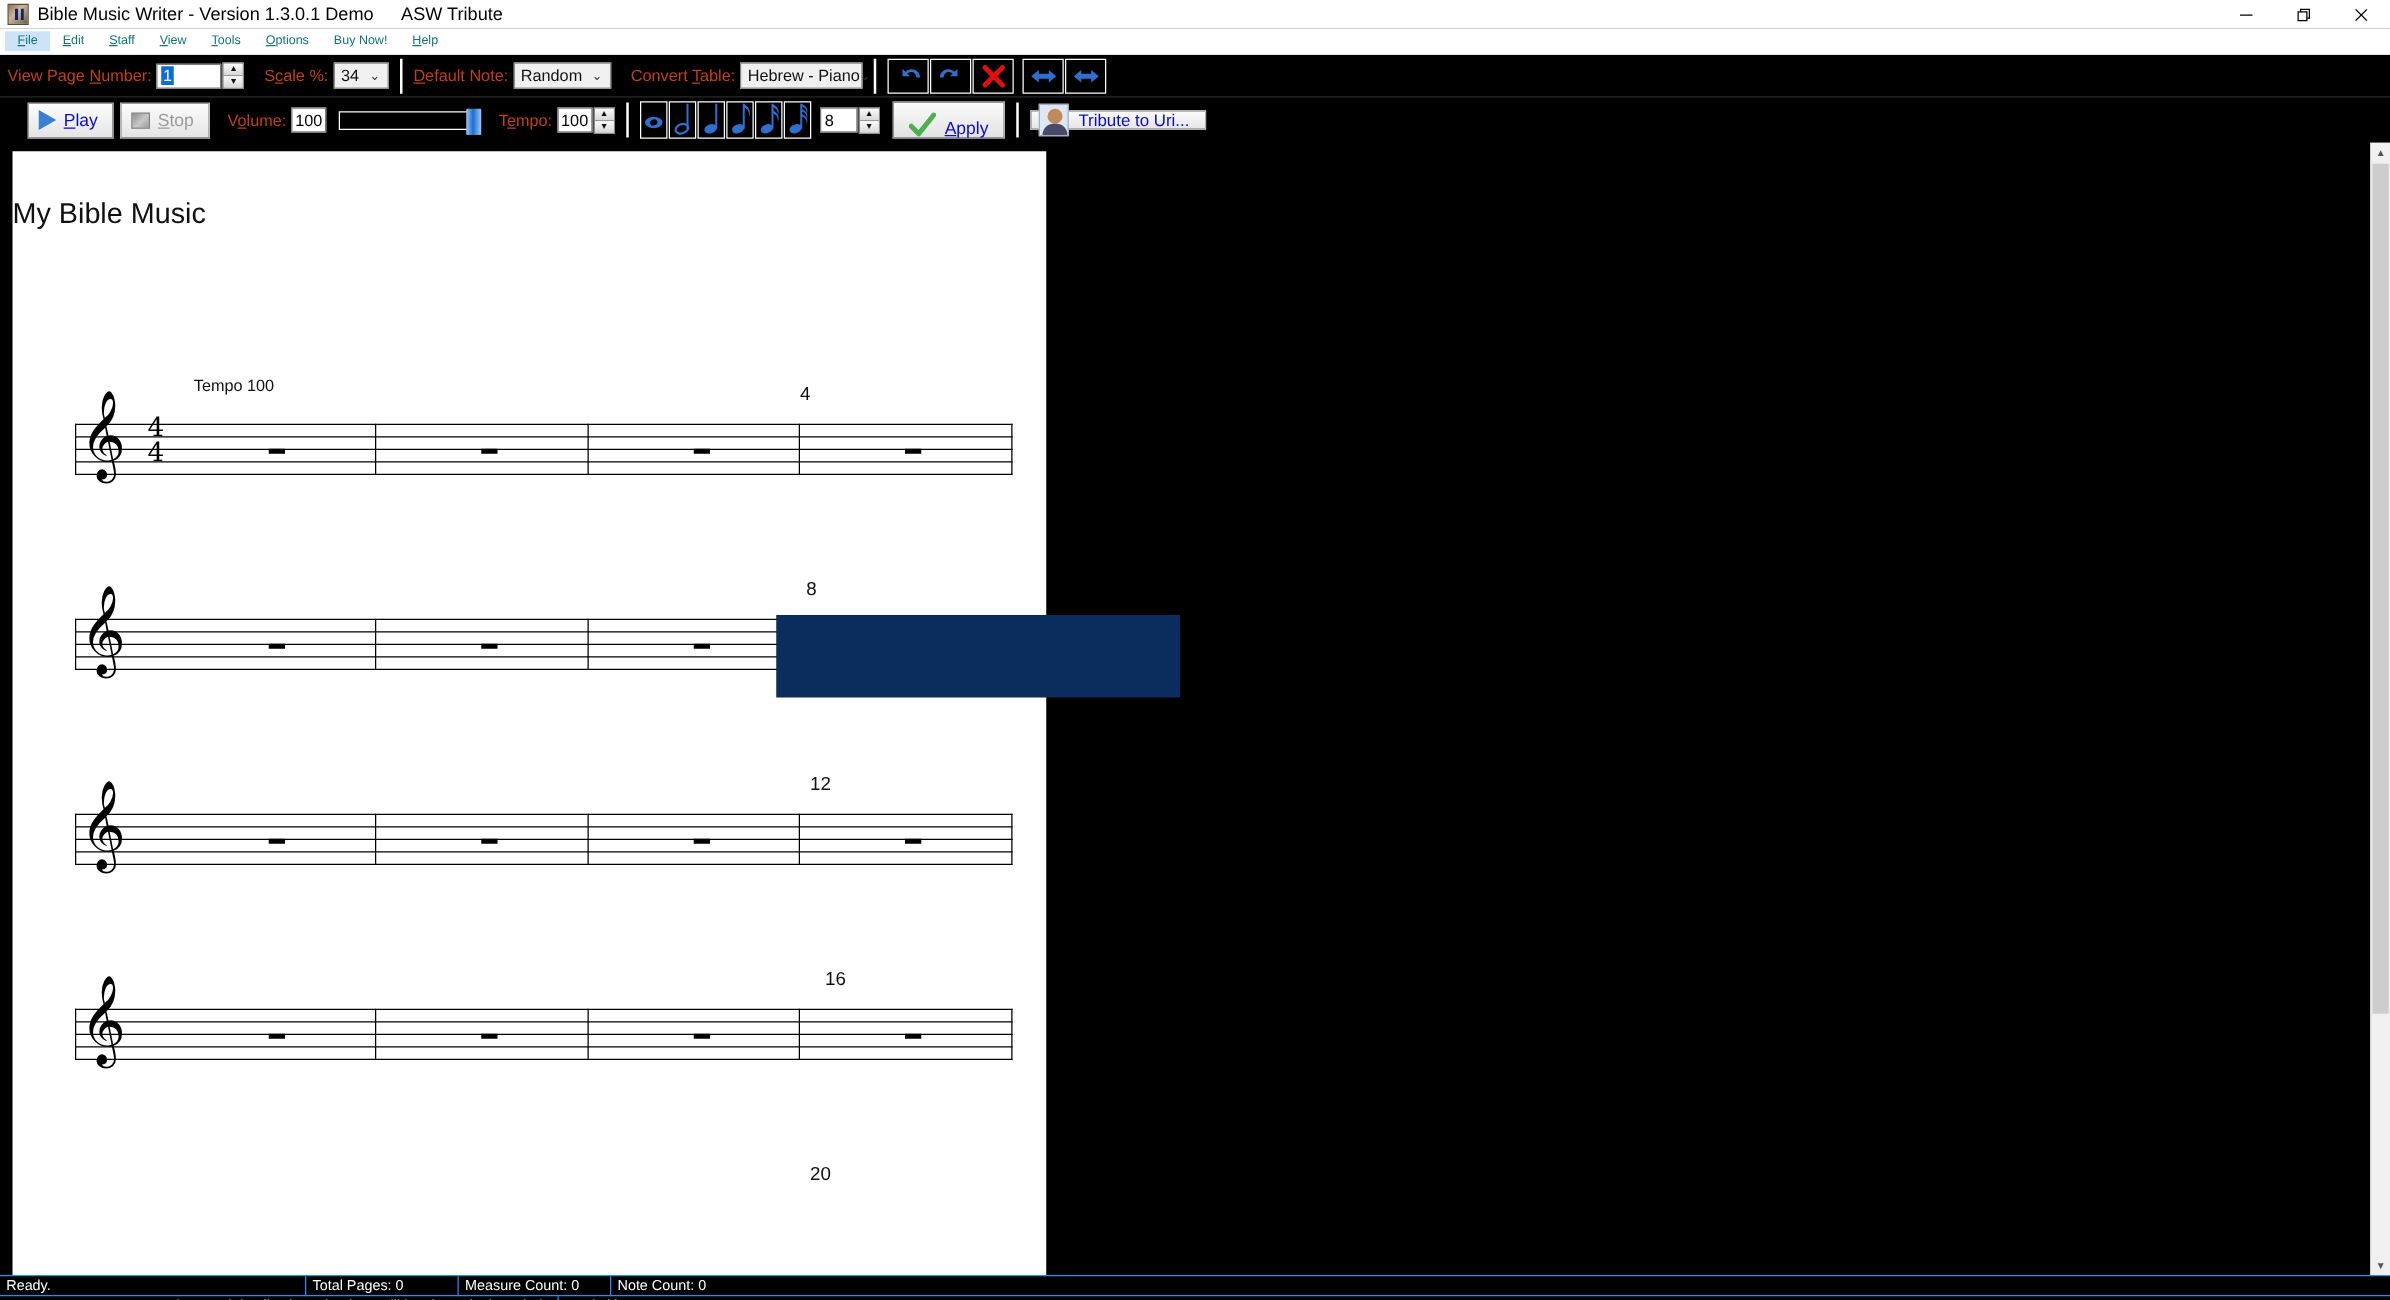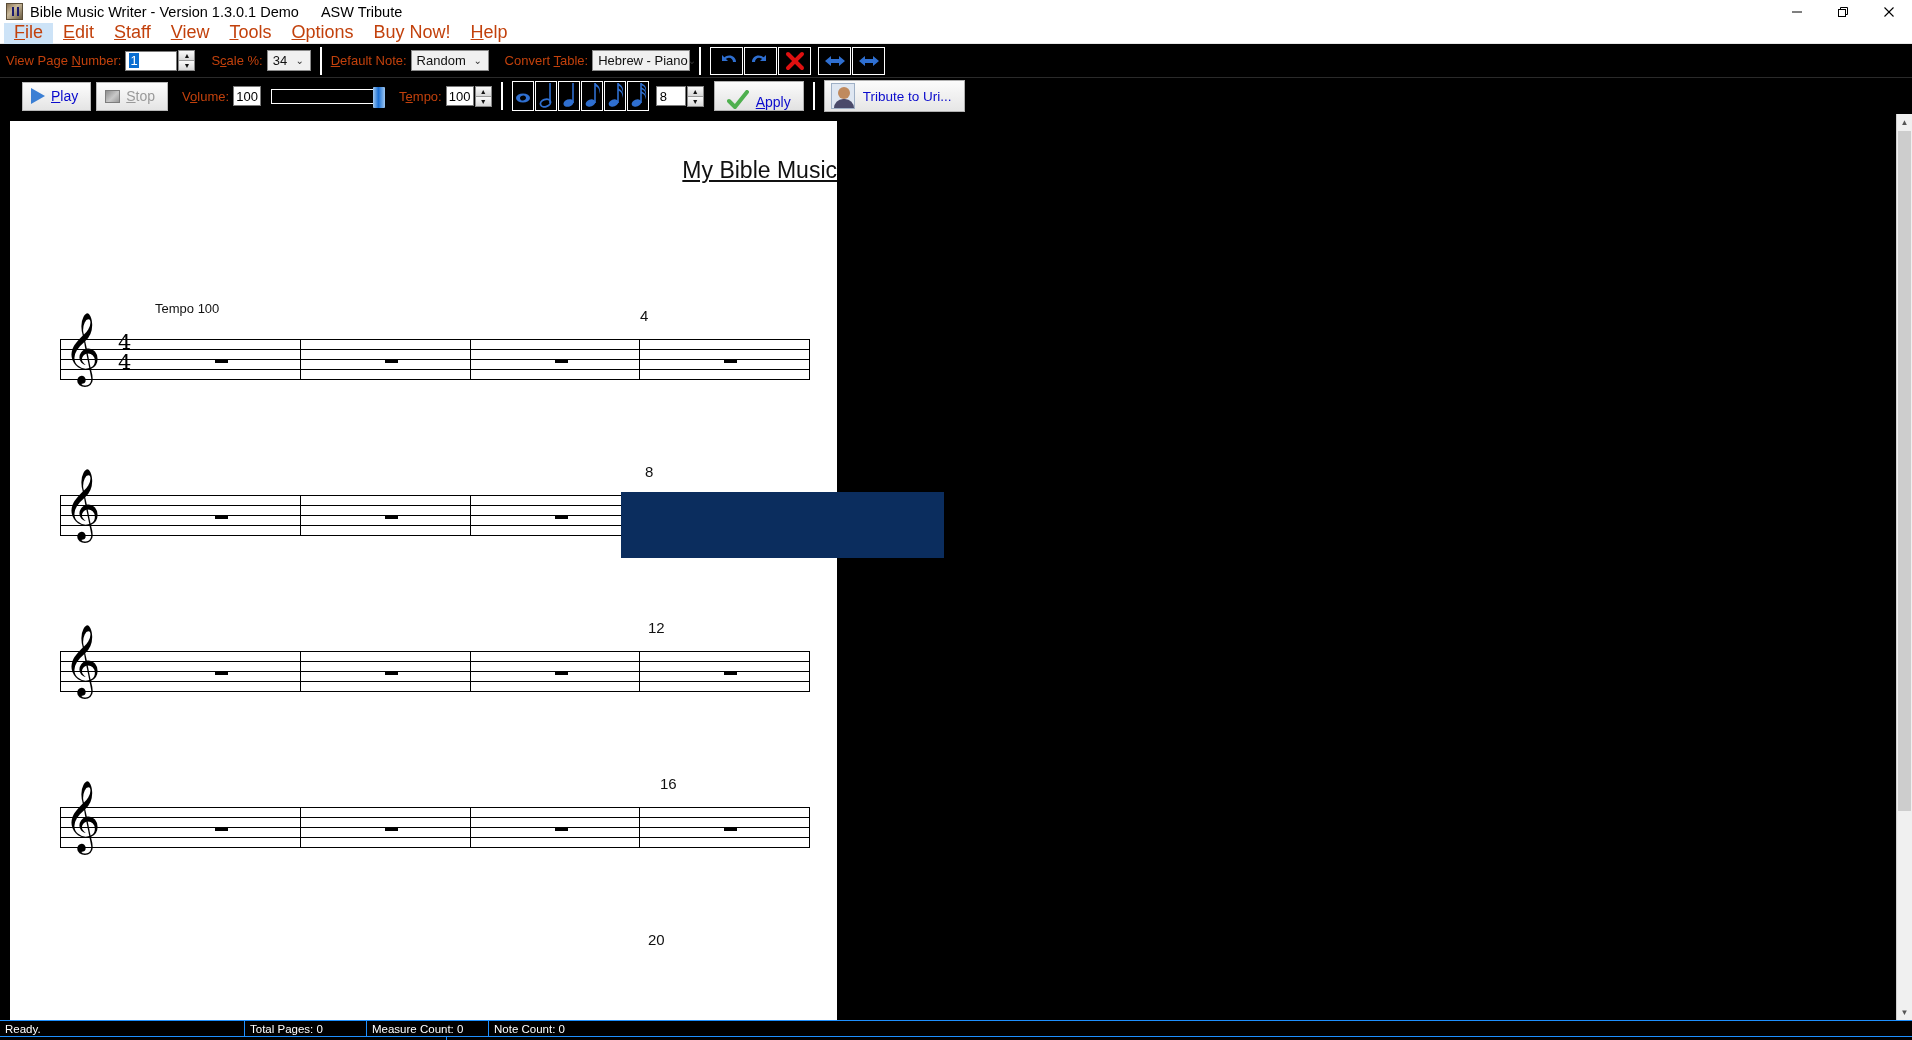--- a/index.html
+++ b/index.html
@@ -47,21 +47,21 @@
   #wincontrols .wc svg { display:block; }
 
   
   #menubar {
     height: 21px; background: #ffffff;
     display: flex; align-items: center;
     padding-left: 4px;
     border-bottom: 1px solid #e8e8e8;
   }
   #menubar .mi {
-    font-size: 18px; color: #c2410c;
+    font-size: 10px; color: #0f766e;
     padding: 2px 10px 3px 10px;
     cursor: default; white-space: nowrap;
   }
   #menubar .mi.selected { background: #cde3f7; }
   #menubar .mi u { text-decoration: underline; }
 
   
   .toolbar {
     background: #000000;
     display: flex; align-items: center;
@@ -164,21 +164,21 @@
   .apply-btn {
     height: 30px; border: 1px solid #b0b0b0;
     background: linear-gradient(#fbfbfb,#e2e2e2);
     display: flex; align-items: flex-end; gap: 7px;
     padding: 0 12px; flex: none;
   }
   .apply-btn .lbl { font-size: 14px; color:#0a0acc; }
   .apply-btn .lbl u { text-decoration: underline; }
 
   .tribute-btn {
-    height: 32px; border: 1px solid #b0b0b0;
+    height: 16px; border: 1px solid #b0b0b0;
     background: linear-gradient(#fbfbfb,#e6e6e6);
     display: flex; align-items: center; gap: 8px;
     padding: 0 12px 0 6px; flex: none;
   }
   .tribute-btn .lbl { font-size: 13.5px; color: #0a0acc; }
   .tribute-face {
     width: 24px; height: 26px; flex:none;
     background: #dfe7f2; border: 1px solid #9fb0c6; position: relative; overflow: hidden;
   }
   .tribute-face:before {
@@ -195,22 +195,22 @@
     position: relative;
     height: 906px; background: #000;
     overflow: hidden;
   }
   #page {
     position: absolute; left: 10px; top: 7px;
     width: 827px; height: 899px;
     background: #ffffff;
   }
   #page-title {
-    text-align: right; font-size: 23px; color: #111;
-    margin-top: 36px; font-family: "Liberation Sans", sans-serif; text-decoration: underline;
+    text-align: left; font-size: 23px; color: #111;
+    margin-top: 36px; font-family: "Liberation Sans", sans-serif;
   }
   .tempo-mark {
     position: absolute; left: 145px; top: 180px;
     font-size: 13px; color: #111;
   }
   .sys {
     position: absolute; left: 50px; width: 750px;
   }
   .barnum {
     position: absolute; font-size: 15px; color: #111;

